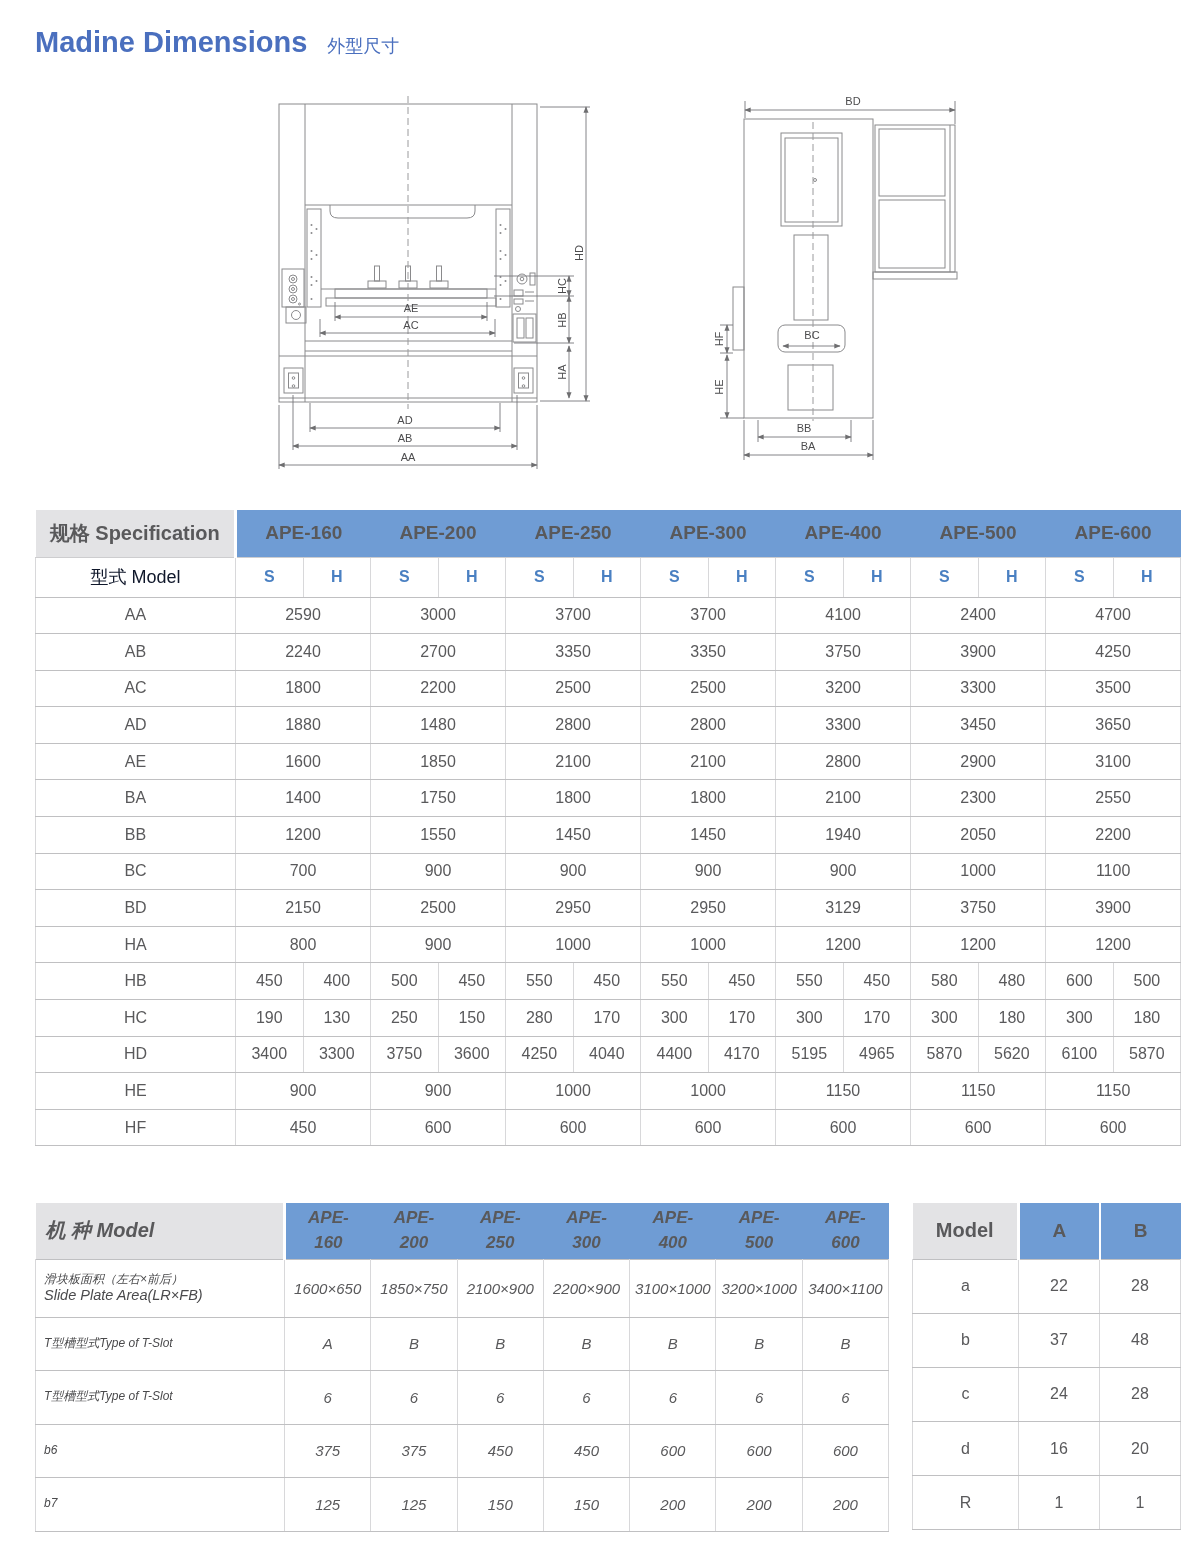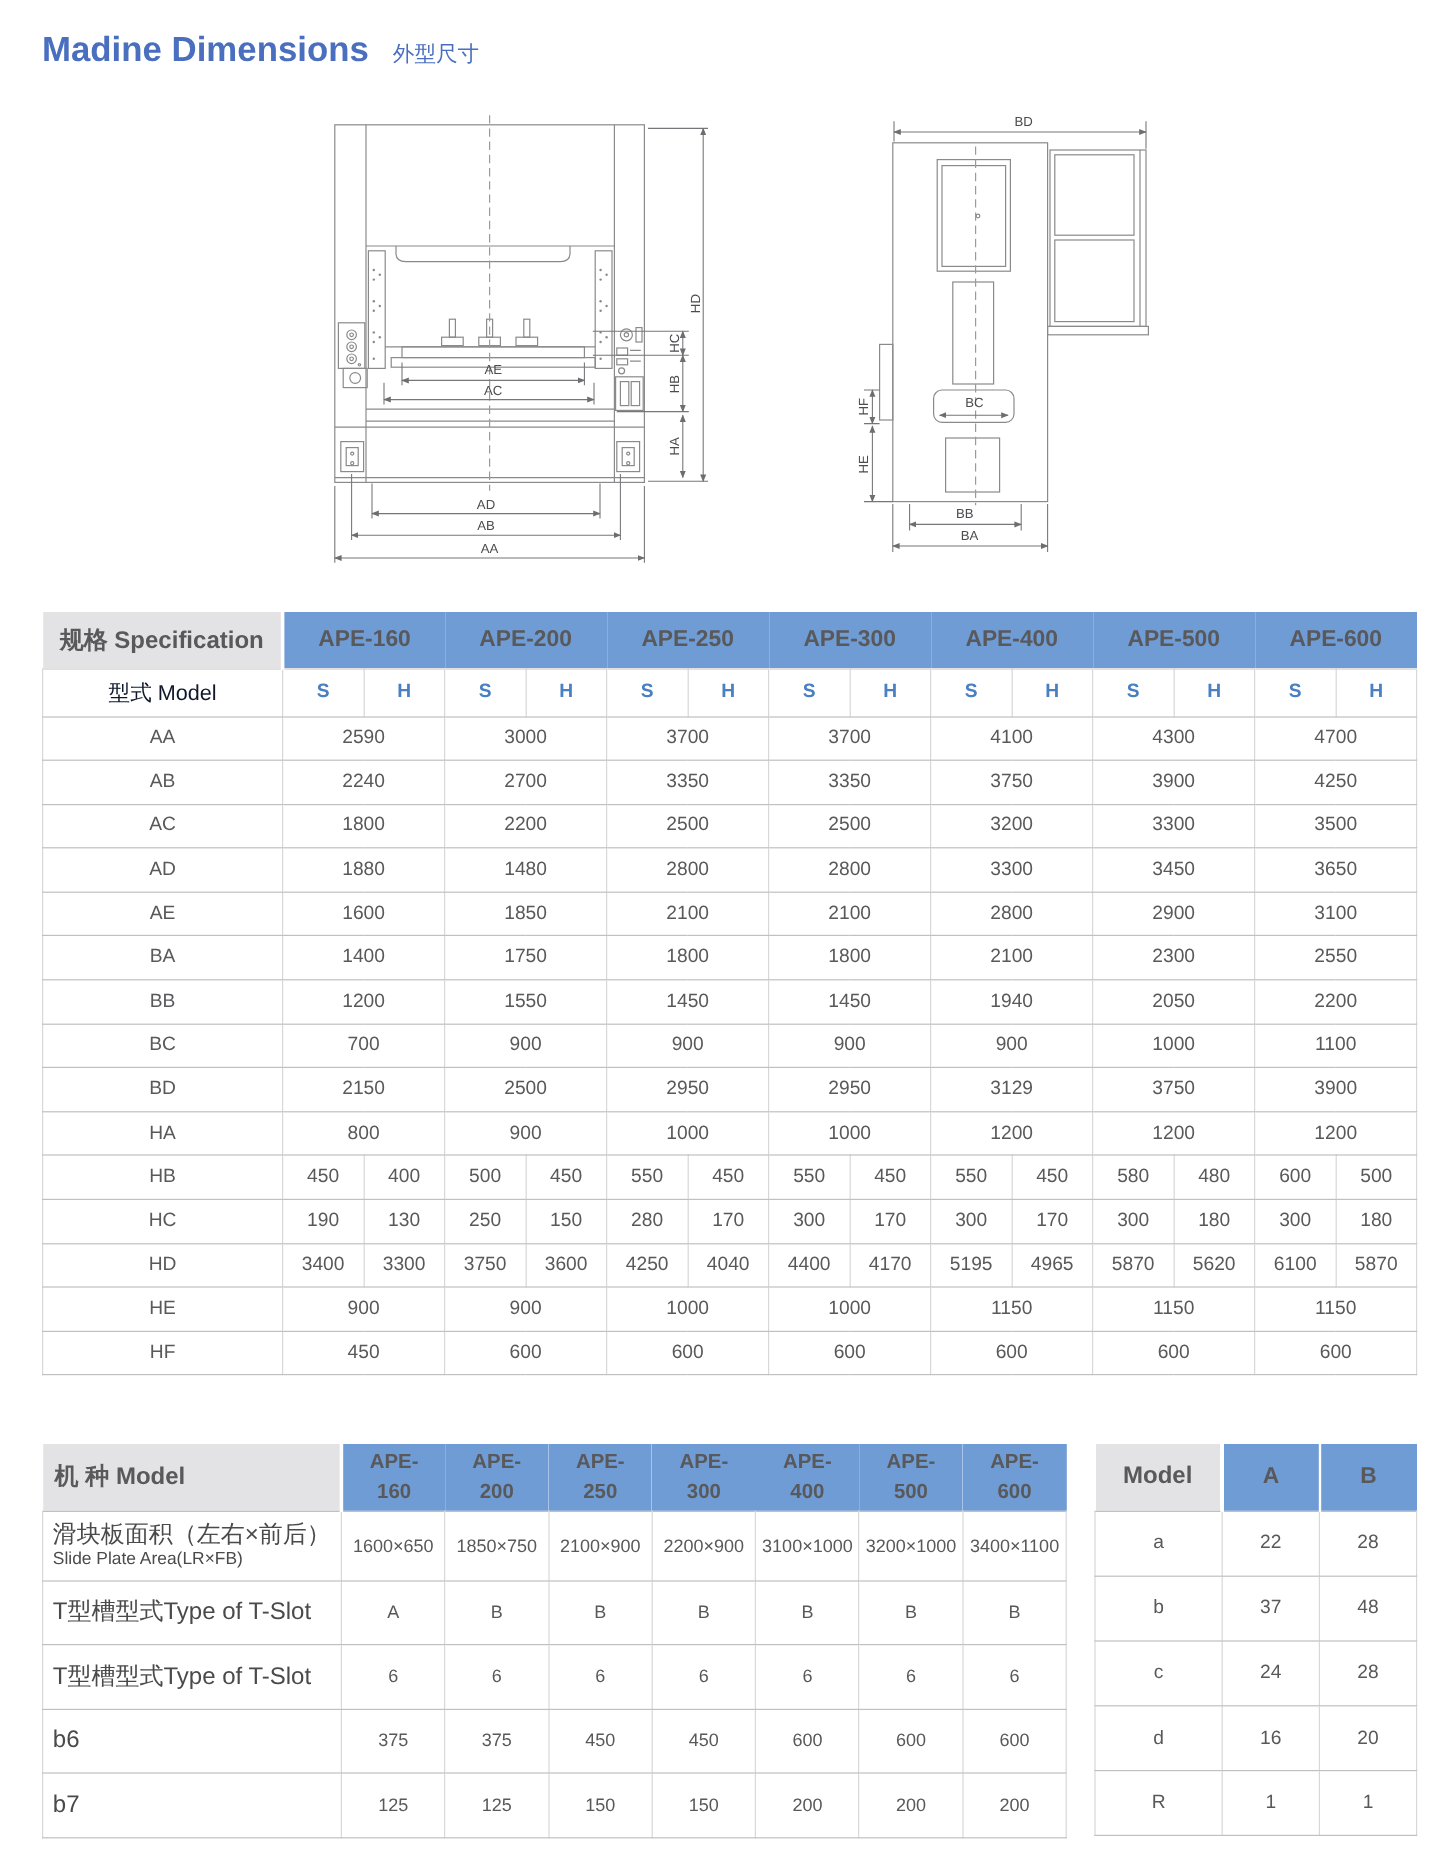--- a/index.html
+++ b/index.html
@@ -23,32 +23,32 @@
   #spec-table tr.head-row{height:47px;}
   #spec-table tr.head-row td{border:none;border-bottom:1px solid #cdcdcf;}
   #spec-table tr.head-row .h-gray{font-size:20px;margin-top:24px;}
   #spec-table tr.head-row .h-blue{font-size:19px;}
   #spec-table tr.head-row .h-blue.first{border-left:3px solid #fff;}
   #spec-table tr.model-row{height:40px;}
   #spec-table tr.model-row .m-label{font-size:18px;color:#0f172a;}
   #spec-table tr.model-row .sh{color:#4a80c2;font-weight:bold;font-size:16px;}
   #spec-table tbody tr{height:36.6px;}
   
-  #model-table{left:35px;top:1203px;width:853px;}
+  #model-table{left:35px;top:1203px;width:853px;font-style:italic;}
   #model-table td{border:1px solid #d8d8da;border-top:1px solid #c0c0c2;border-bottom:1px solid #c0c0c2;
                   font-size:15px;color:#59595b;}
   #model-table tr.head-row{height:56px;}
   #model-table tr.head-row td{border:none;}
   #model-table tr.head-row .h-gray{font-size:20px;text-align:left;padding-left:10px;}
   #model-table tr.head-row .h-blue{font-size:17px;line-height:1.45;}
   #model-table tr.head-row .h-blue.first{border-left:3px solid #fff;}
   #model-table tbody tr{height:53.5px;}
   #model-table tbody tr.tall{height:58px;}
   #model-table tbody td.rlab{text-align:left;padding-left:8px;}
-  #model-table .lz{font-size:20px;color:#4a4a4c;line-height:1.15;}
+  #model-table .lz{font-size:12px;color:#4a4a4c;line-height:1.15;}
   #model-table .le{font-size:14.5px;color:#4a4a4c;line-height:1.15;}
   
   #tslot-table{left:912px;top:1203px;width:268px;}
   #tslot-table td{border:1px solid #d8d8da;border-top:1px solid #c0c0c2;border-bottom:1px solid #c0c0c2;
                   font-size:16px;color:#59595b;}
   #tslot-table tr.head-row{height:56px;}
   #tslot-table tr.head-row td{border:none;}
   #tslot-table tr.head-row .h-gray{font-size:20px;}
   #tslot-table tr.head-row .h-blue{font-size:19px;}
   #tslot-table tr.head-row .h-blue.first{border-left:3px solid #fff;}
@@ -271,21 +271,21 @@
       </tr>
     </thead>
     <tbody>
         <tr>
           <td>AA</td>
           <td colspan="2">2590</td>
           <td colspan="2">3000</td>
           <td colspan="2">3700</td>
           <td colspan="2">3700</td>
           <td colspan="2">4100</td>
-          <td colspan="2">4300</td>
+          <td colspan="2">2400</td>
           <td colspan="2">4700</td>
         </tr>
         <tr>
           <td>AB</td>
           <td colspan="2">2240</td>
           <td colspan="2">2700</td>
           <td colspan="2">3350</td>
           <td colspan="2">3350</td>
           <td colspan="2">3750</td>
           <td colspan="2">3900</td>

